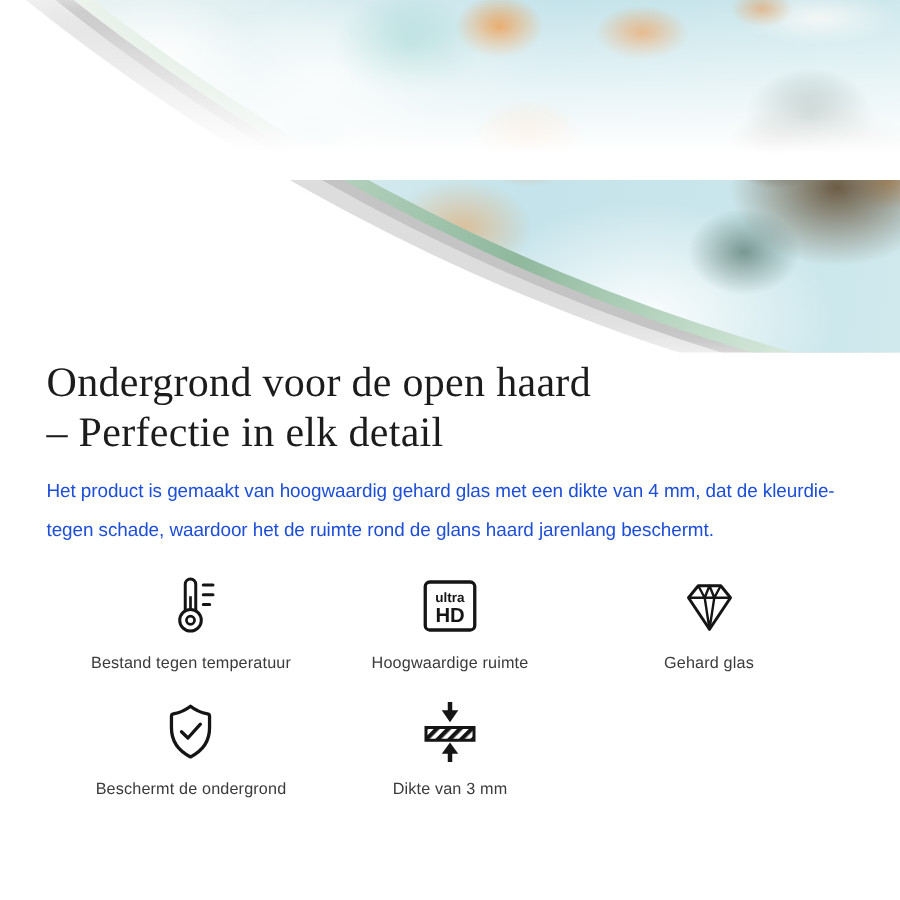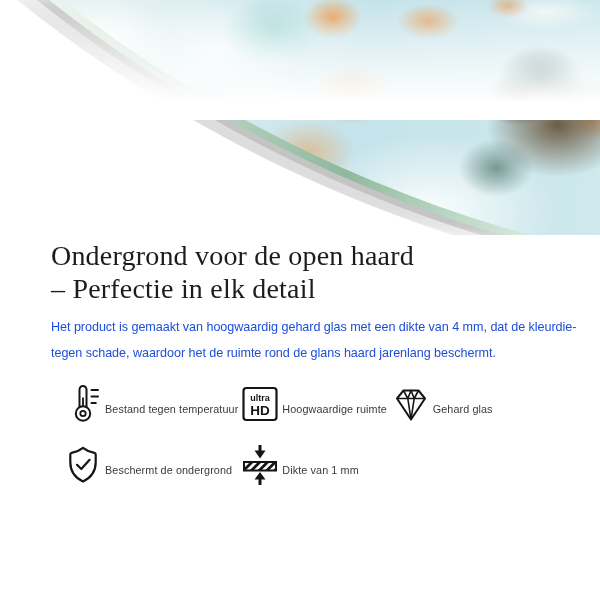--- a/index.html
+++ b/index.html
@@ -60,21 +60,21 @@
       radial-gradient(circle, #ffffff 12%, rgba(255,255,255,.55) 26%, rgba(255,255,255,0) 50%),
       linear-gradient(rgba(255,255,255,0) 44%, rgba(255,255,255,.95) 48% 52%, rgba(255,255,255,0) 56%),
       linear-gradient(90deg, rgba(255,255,255,0) 42%, rgba(255,255,255,.95) 48% 52%, rgba(255,255,255,0) 58%);
   }
   .hero-fade {
     top:auto; height:120px;
     background:linear-gradient(to bottom, rgba(255,255,255,0) 0%, rgba(255,255,255,.55) 45%, #ffffff 85%);
   }
 
   
-  .content { padding:0 51px; }
+  .content { padding:0 31px; }
   h1 {
     margin-top:4px;
     font-family:"Liberation Serif", serif;
     font-weight:400;
     font-size:28px;
     line-height:33px;
     color:#1c1c1c;
     letter-spacing:.2px;
   }
   .h-line { display:block; white-space:nowrap; }
@@ -87,21 +87,21 @@
     white-space:nowrap;
   }
 
   
   .features {
     margin:16px 10px 0;
     display:grid;
     grid-template-columns:repeat(3,1fr);
     row-gap:17px;
   }
-  .feature { display:flex; flex-direction:row; align-items:center; }
+  .feature { display:flex; flex-direction:column; align-items:center; }
   .ficon { width:44px; height:44px; display:block; }
   .ficon svg { display:block; }
   .flabel {
     margin-top:10px;
     font-size:10.8px;
     line-height:13px;
     color:#3a3a3a;
     letter-spacing:.1px;
     white-space:nowrap;
   }
@@ -189,18 +189,18 @@
                 <rect width="2.8" height="5.5" fill="#151515"></rect>
               </pattern>
             </defs>
             <rect x="6" y="19" width="32" height="8.5" fill="url(#hatch)" stroke="#151515" stroke-width="2"></rect>
             <path d="M22 2 V8" stroke="#151515" stroke-width="3"></path>
             <path d="M16.5 7.5 L27.5 7.5 L22 15.5 Z" fill="#151515"></path>
             <path d="M22 42 V36" stroke="#151515" stroke-width="3"></path>
             <path d="M16.5 36.5 L27.5 36.5 L22 29 Z" fill="#151515"></path>
           </svg>
         </span>
-        <span class="flabel">Dikte van 1 mm</span>
+        <span class="flabel">Dikte van 3 mm</span>
       </div>
 
     </div>
   </div>
 </div>
 
 </body></html>

